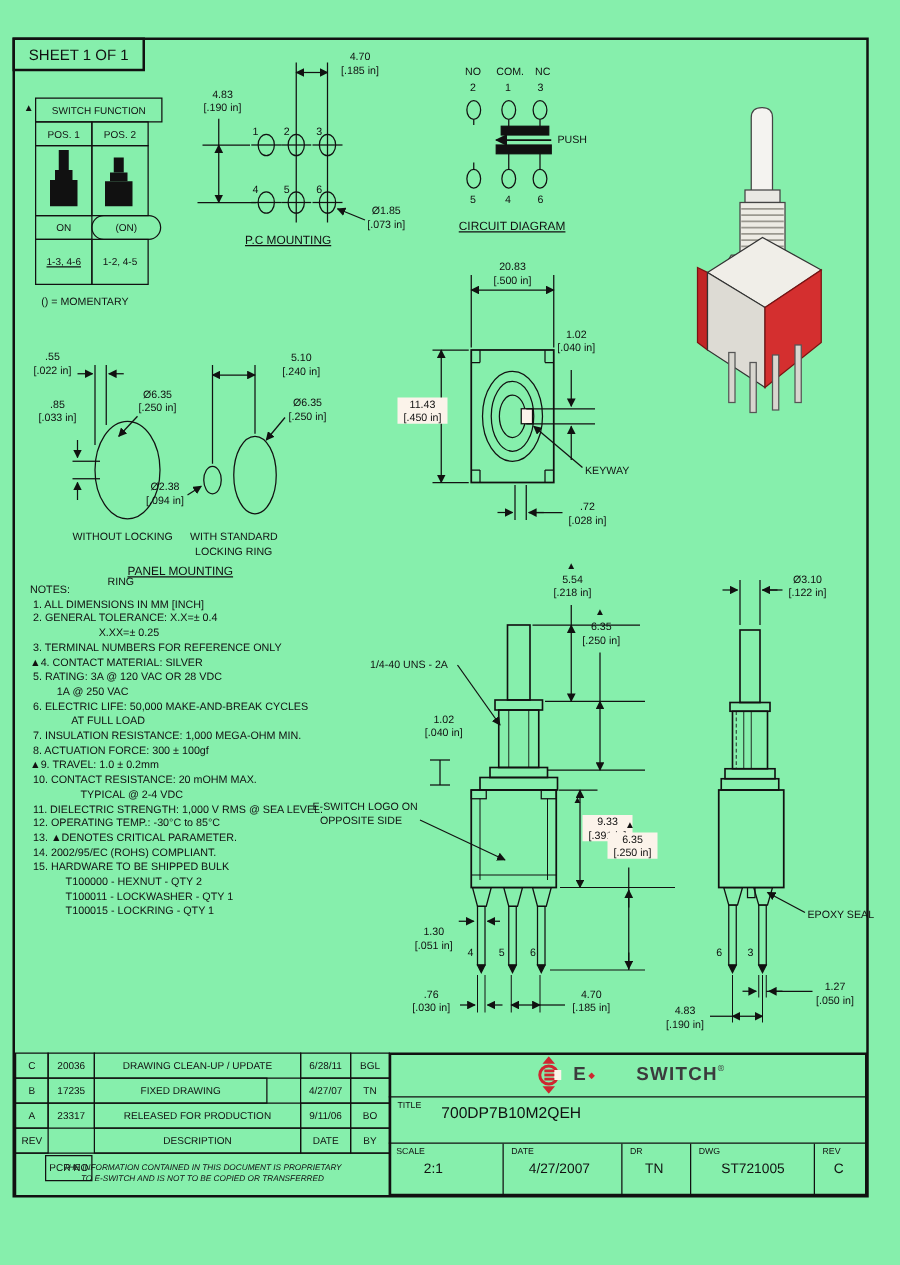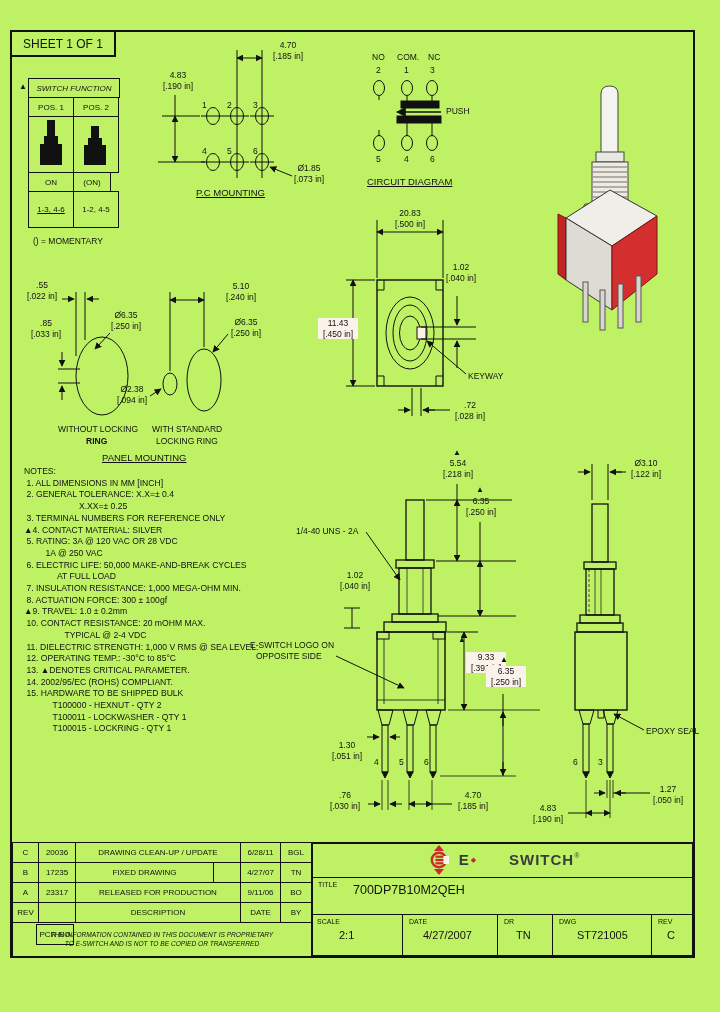--- a/index.html
+++ b/index.html
@@ -1,16 +1,16 @@
 <!DOCTYPE html>
 <html><head>
 <meta charset="utf-8">
 <style>
   html,body{margin:0;padding:0;background:#fbf3ea;}
-  #page{position:relative;width:720px;height:1012px;background:#bef264;
+  #page{position:relative;width:720px;height:1012px;background:#86efac;
         font-family:"Liberation Sans",sans-serif;color:#111;overflow:hidden;}
   .abs{position:absolute;}
   .lbl{position:absolute;font-size:8.5px;line-height:10px;color:#111;white-space:nowrap;}
   .dim{position:absolute;display:flex;flex-direction:column;align-items:center;
        font-size:8.5px;line-height:10.5px;color:#111;text-align:center;white-space:nowrap;}
   .viewtitle{position:absolute;font-size:9.5px;text-decoration:underline;white-space:nowrap;color:#111;}
   .tri{position:absolute;font-size:8px;line-height:8px;color:#111;}
   .cell{position:absolute;border:1px solid #111;box-sizing:border-box;display:flex;
         align-items:center;justify-content:center;font-size:8px;background:transparent;text-align:center;}
   .note-line{white-space:pre;font-size:8.6px;line-height:11.7px;}
@@ -223,21 +223,21 @@
       <rect x="618" y="284" width="5" height="44" fill="#d8d6cf" stroke="#555"></rect>
       <rect x="636" y="276" width="5" height="46" fill="#d8d6cf" stroke="#555"></rect>
     </g>
   </svg>
 
   <div class="frame" style="left:10px;top:30px;width:106px;height:27px;display:flex;align-items:center;justify-content:center;">
     <span style="font-size:12px;">SHEET 1 OF 1</span>
   </div>
 
   <div class="tri" style="left:19px;top:83px;">▲</div>
-  <div class="cell" style="left:28px;top:78px;width:92px;height:20px;border-width:1.5px;font-style:italic;">SWITCH FUNCTION</div>
+  <div class="cell" style="left:28px;top:78px;width:102px;height:20px;border-width:1.5px;">SWITCH FUNCTION</div>
   <div class="cell" style="left:28px;top:97px;width:46px;height:20px;">POS. 1</div>
   <div class="cell" style="left:73px;top:97px;width:46px;height:20px;">POS. 2</div>
   <div class="cell" style="left:28px;top:116px;width:46px;height:57px;">
     <svg width="44" height="55" viewBox="0 0 44 55" style="position:static;">
       <g fill="#111">
           <rect x="18" y="3" width="8" height="16"></rect>
           <rect x="15" y="19" width="14" height="8"></rect>
           <rect x="11" y="27" width="22" height="21"></rect>
         </g>
     </svg>
@@ -245,21 +245,21 @@
   <div class="cell" style="left:73px;top:116px;width:46px;height:57px;">
     <svg width="44" height="55" viewBox="0 0 44 55" style="position:static;">
       <g fill="#111">
           <rect x="17" y="9" width="8" height="12"></rect>
           <rect x="14" y="21" width="14" height="7"></rect>
           <rect x="10" y="28" width="22" height="20"></rect>
         </g>
     </svg>
   </div>
   <div class="cell" style="left:28px;top:172px;width:46px;height:20px;">ON</div>
-  <div class="cell" style="left:73px;top:172px;width:38px;height:20px;">(ON)</div>
+  <div class="cell" style="left:73px;top:172px;width:56px;height:20px;border-radius:10px;">(ON)</div>
   <div class="cell" style="left:28px;top:191px;width:46px;height:37px;text-decoration:underline;">1-3, 4-6</div>
   <div class="cell" style="left:73px;top:191px;width:46px;height:37px;">1-2, 4-5</div>
   <div class="lbl" style="left:33px;top:236px;">() = MOMENTARY</div>
 
   <div class="dim" style="left:268px;top:40px;width:40px;">
     <span>4.70</span>
     <span>[.185 in]</span>
   </div>
   <div class="dim" style="left:158px;top:70px;width:40px;">
     <span>4.83</span>
@@ -307,21 +307,21 @@
   </div>
   <div class="dim" style="left:220px;top:281px;width:42px;justify-content:flex-end;">
     <span>5.10</span>
     <span>[.240 in]</span>
   </div>
   <div class="dim" style="left:224px;top:317px;width:44px;">
     <span>Ø6.35</span>
     <span>[.250 in]</span>
   </div>
   <div class="lbl" style="left:58px;top:424px;">WITHOUT LOCKING</div>
-  <div class="lbl" style="left:86px;top:436px;font-weight:bold;">RING</div>
+  <div class="lbl" style="left:86px;top:460px;">RING</div>
   <div class="lbl" style="left:152px;top:424px;">WITH STANDARD</div>
   <div class="lbl" style="left:156px;top:436px;">LOCKING RING</div>
   <div class="viewtitle" style="left:102px;top:452px;">PANEL MOUNTING</div>
 
   <div class="dim" style="left:386px;top:208px;width:48px;">
     <span>20.83</span>
     <span>[.500 in]</span>
   </div>
   <div class="dim" style="left:318px;top:318px;width:40px;background:#fbf3ea;">
     <span>11.43</span>

